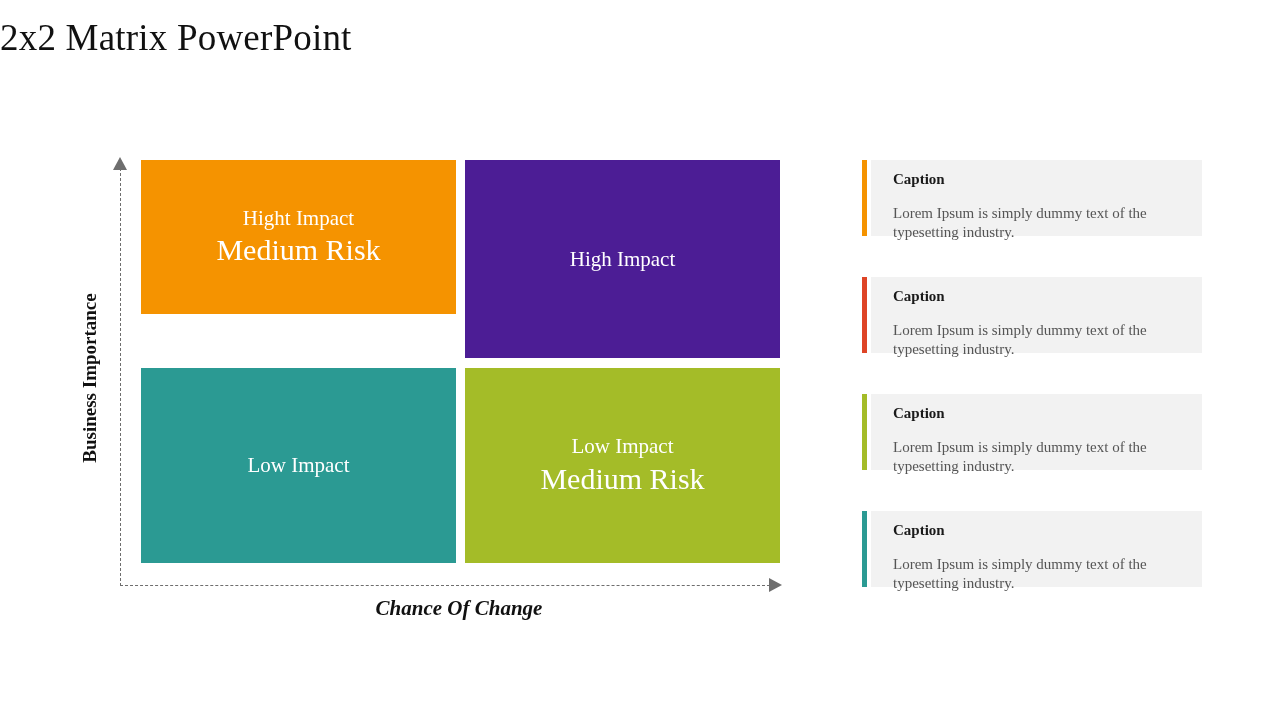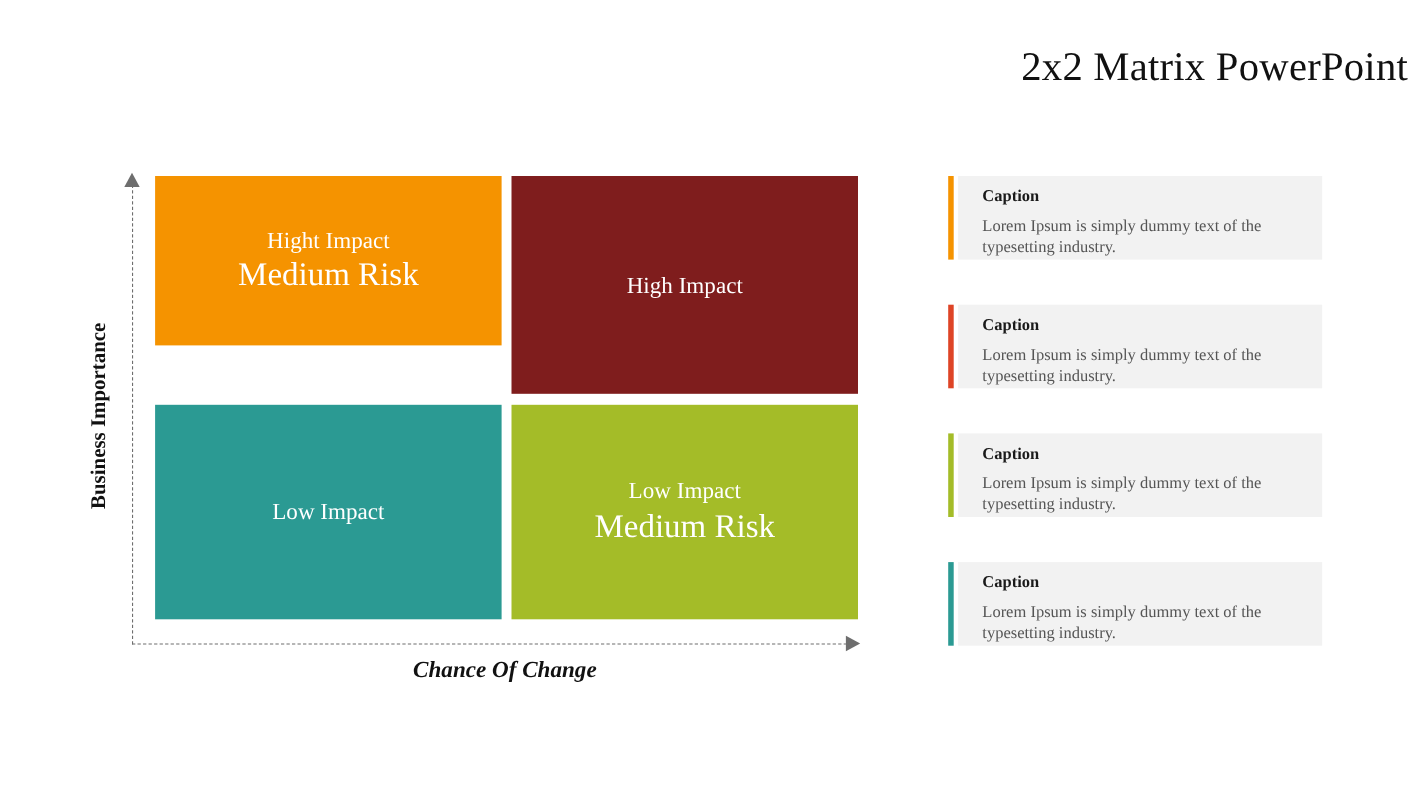--- a/index.html
+++ b/index.html
@@ -12,23 +12,23 @@
     background: #ffffff;
     font-family: "Liberation Serif", serif;
     overflow: hidden;
     position: relative;
   }
 
   
   #slide-title {
     position: absolute;
     left: 0;
-    top: 40px;
+    top: 16px;
     width: 1280px;
-    text-align: right;
+    text-align: left;
     font-size: 37px;
     font-weight: 400;
     color: #111111;
     letter-spacing: 0.2px;
     font-family: "Liberation Serif", serif;
   }
 
   
   #matrix-area {
     position: absolute;
@@ -160,21 +160,21 @@
     box-sizing: border-box;
   }
   .caption-title {
     font-size: 15px;
     font-weight: 700;
     color: #1a1a1a;
     font-family: "Liberation Serif", serif;
     line-height: 1.2;
   }
   .caption-text {
-    margin-top: 9px;
+    margin-top: 16px;
     font-size: 15px;
     font-weight: 400;
     color: #555555;
     line-height: 1.27;
     font-family: "Liberation Serif", serif;
     max-width: 290px;
   }
 </style>
 </head>
 <body>
@@ -189,21 +189,21 @@
 
   <div id="x-axis-line"></div>
   <div id="x-axis-arrow"></div>
   <div id="x-axis-label">Chance Of Change</div>
 
   <div class="quadrant" id="quadrant-top-left" style="background-color: rgb(245, 147, 0);">
     <div class="quad-impact">Hight Impact</div>
     <div class="quad-risk">Medium Risk</div>
   </div>
 
-  <div class="quadrant" id="quadrant-top-right" style="background-color: #7f1d1d;">
+  <div class="quadrant" id="quadrant-top-right" style="background-color: #4c1d95;">
     <div class="quad-impact">High Impact</div>
   </div>
 
   <div class="quadrant" id="quadrant-bottom-left" style="background-color: rgb(43, 154, 147);">
     <div class="quad-impact">Low Impact</div>
   </div>
 
   <div class="quadrant" id="quadrant-bottom-right" style="background-color: rgb(164, 188, 40);">
     <div class="quad-impact">Low Impact</div>
     <div class="quad-risk">Medium Risk</div>

